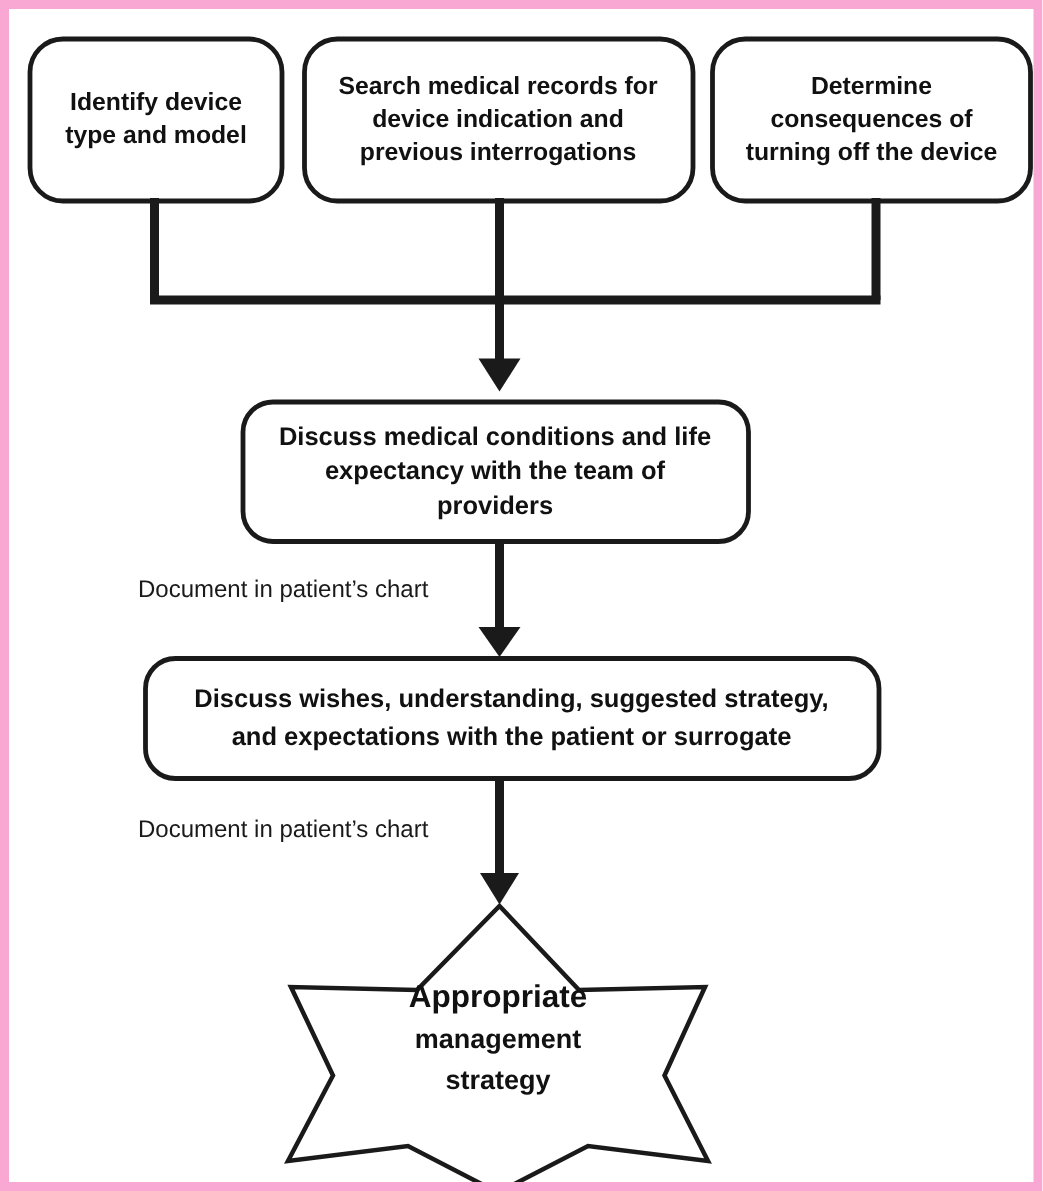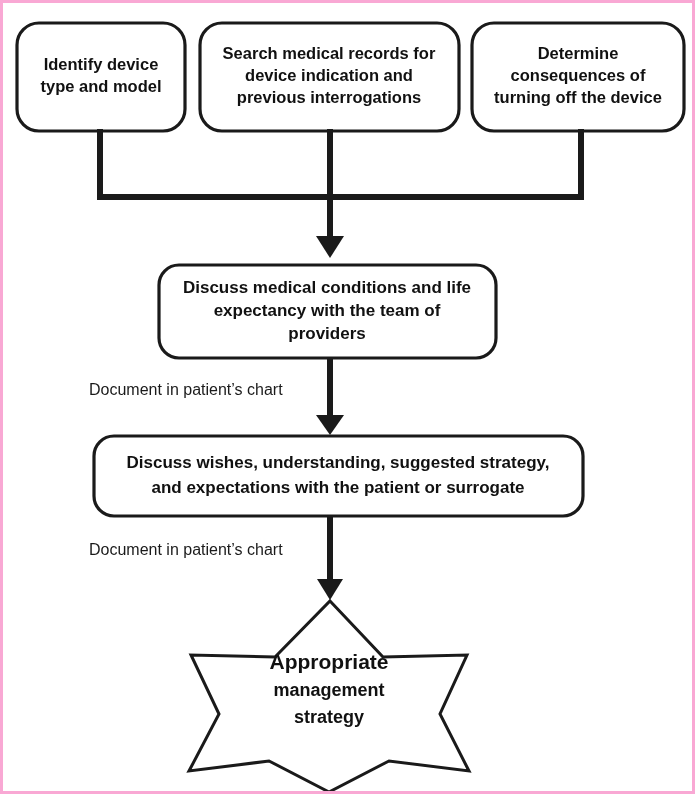--- a/index.html
+++ b/index.html
@@ -6,21 +6,21 @@
     margin: 0;
     padding: 0;
     background: #ffffff;
   }
   #page {
     position: relative;
     width: 695px;
     height: 794px;
     background: #ffffff;
     box-sizing: border-box;
-    border: 3px solid #f9a8d4;
+    border: 6px solid #f9a8d4;
     overflow: hidden;
     font-family: "Liberation Sans", sans-serif;
   }
   #flow-svg {
     position: absolute;
     left: 0;
     top: 0;
     width: 695px;
     height: 794px;
     display: block;

